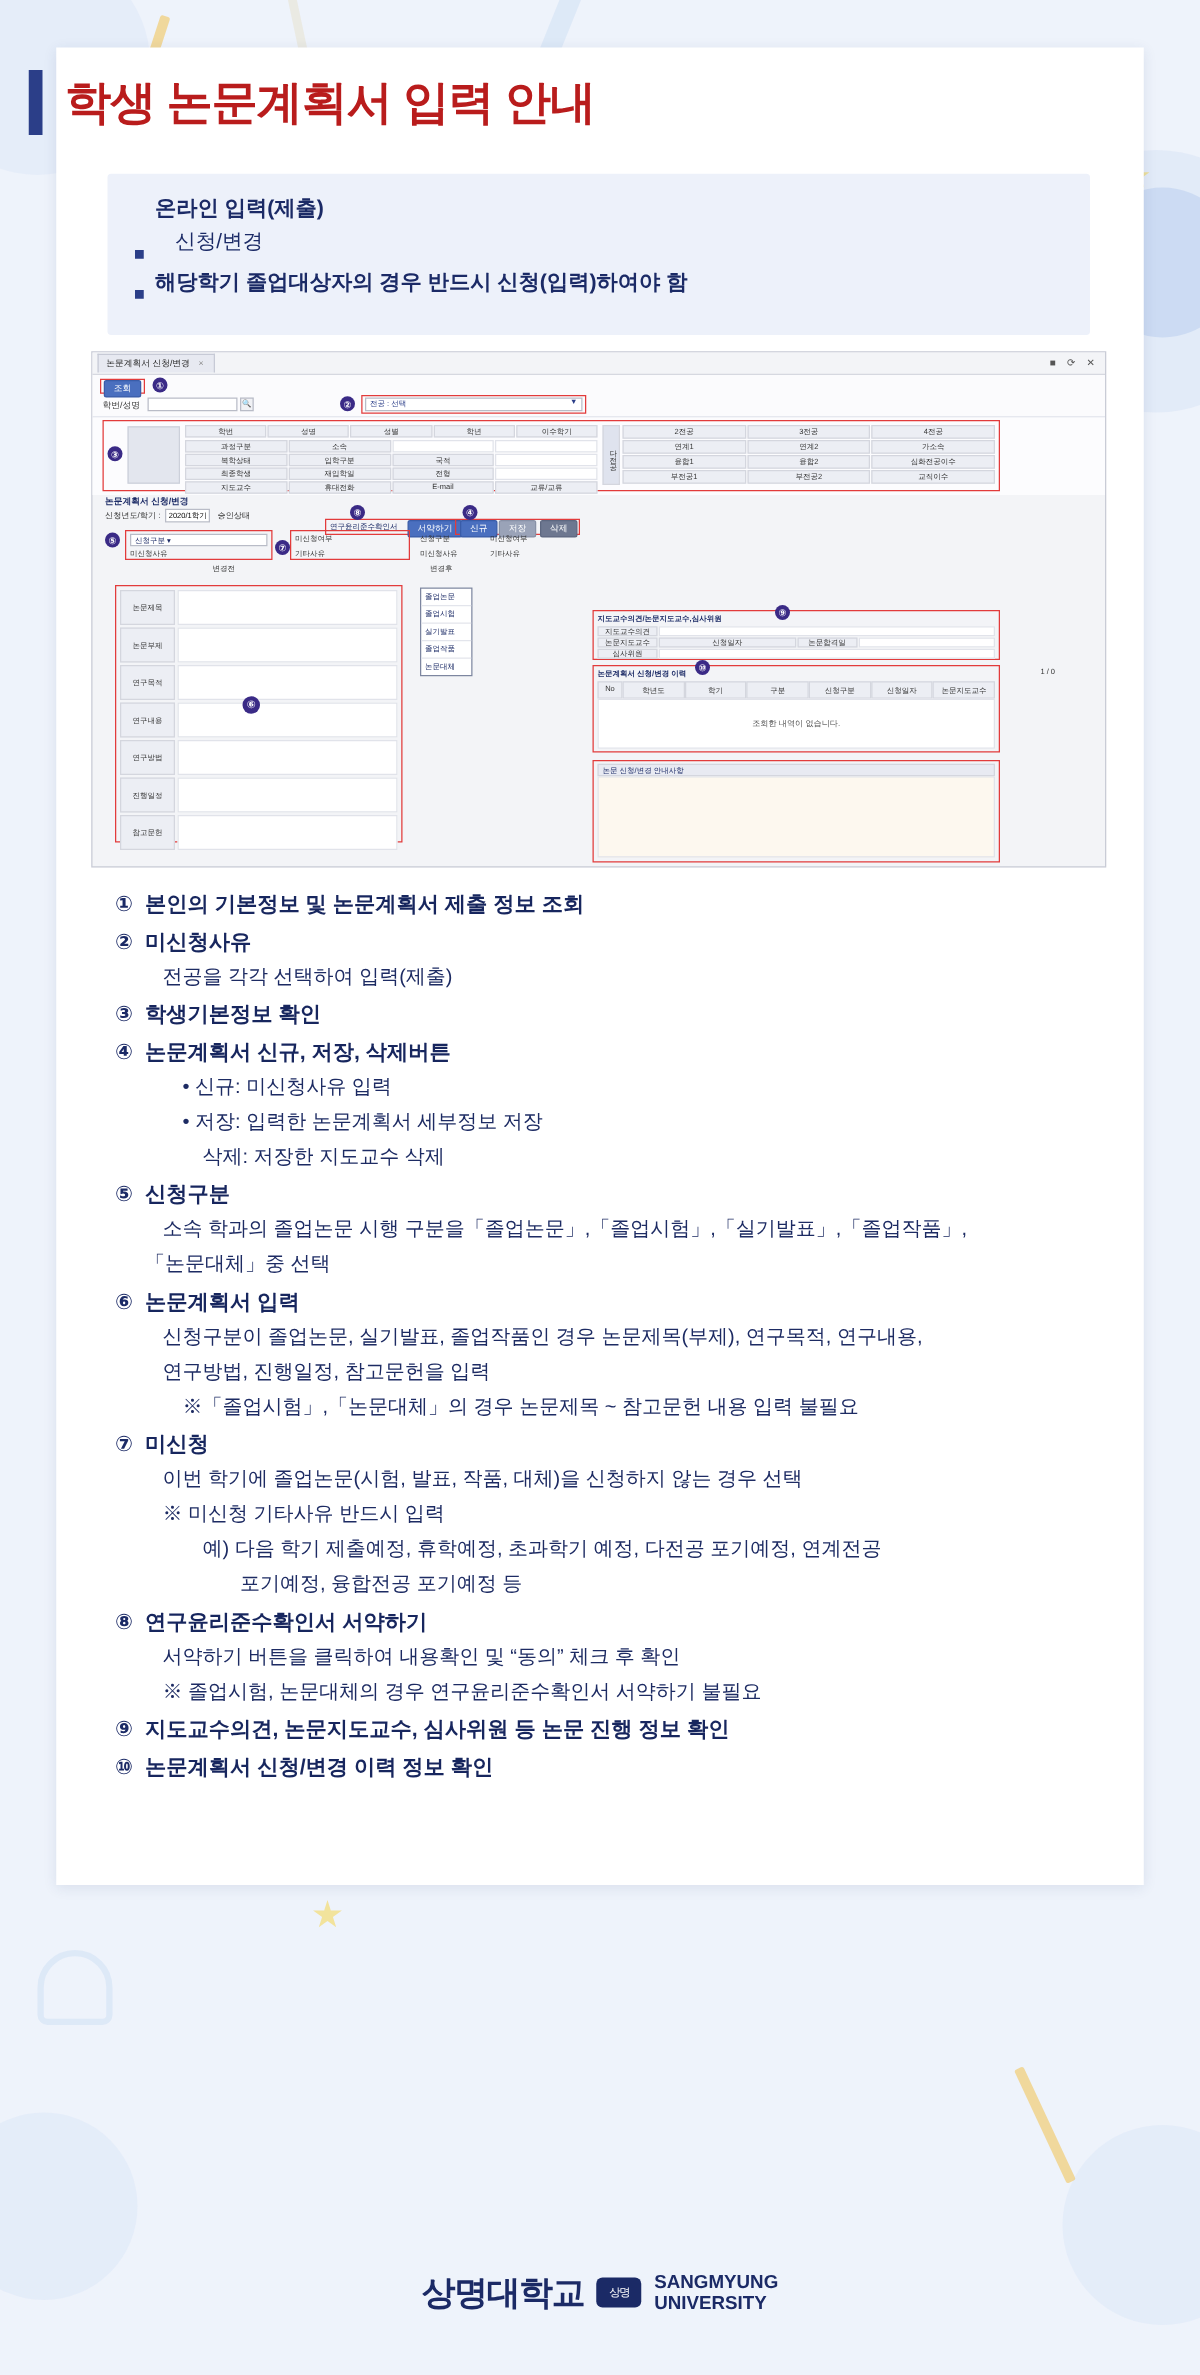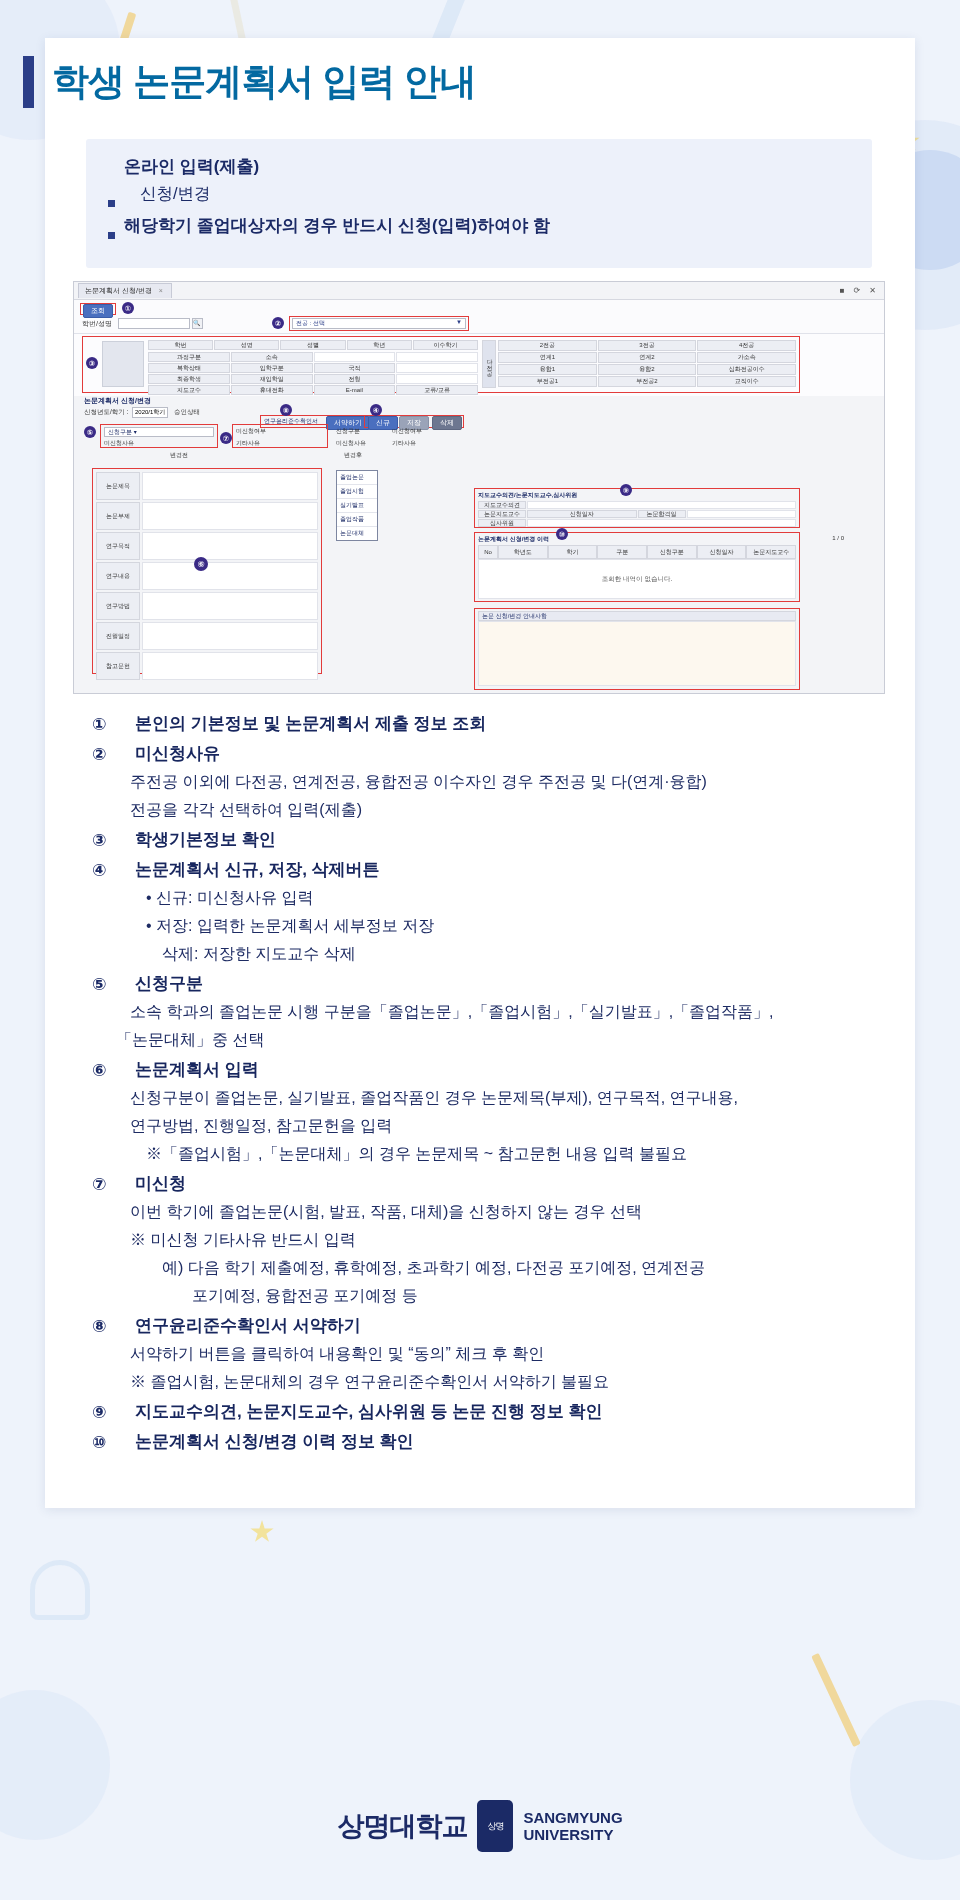--- a/index.html
+++ b/index.html
@@ -30,21 +30,21 @@
   
   .title-row {
     position: absolute; left: 0; top: 18px;
     display: flex; align-items: center;
   }
   .title-bar {
     width: 11px; height: 52px; background: #2b3e88; margin-right: 18px;
     margin-left: 0;
   }
   .title-text {
-    font-size: 37px; font-weight: bold; color: #0369a1; letter-spacing: -1px;
+    font-size: 37px; font-weight: bold; color: #b91c1c; letter-spacing: -1px;
   }
 
   
   .intro {
     position: absolute; left: 41px; top: 101px;
     width: 786px; height: 129px;
     background: #edf1fa;
     border-radius: 3px;
     padding: 15px 20px 10px 22px;
   }
@@ -102,35 +102,35 @@
   .notes {
     position: absolute; left: 47px; top: 672px; width: 790px;
     color: #1b2a66;
   }
   .note { display: flex; margin-bottom: 2px; }
   .note-num {
     width: 24px; flex: none; font-size: 17px; font-weight: bold; color: #1b2a66;
     font-family: "DejaVu Sans", sans-serif; line-height: 28px;
   }
   .note-body { flex: 1; }
-  .note-title { font-size: 17px; font-weight: bold; line-height: 28px; color: #17265e; margin-left: 19px; }
+  .note-title { font-size: 17px; font-weight: bold; line-height: 28px; color: #17265e; }
   .note-line { font-size: 16px; line-height: 28px; color: #1d2b63; font-weight: 500; }
   .note-line.indent { padding-left: 14px; }
   .note-line.indent2 { padding-left: 30px; }
   .note-line.indent3 { padding-left: 46px; }
 
   
   .footer {
     position: absolute; left: 0; right: 0; bottom: 48px;
     display: flex; justify-content: center; align-items: center; gap: 10px;
     z-index: 6;
   }
   .logo-ko { font-size: 27px; font-weight: bold; color: #1b2a66; letter-spacing: -1px; }
   .logo-mark {
-    width: 36px; height: 52px; background: #1b2a66; border-radius: 5px;
+    width: 36px; height: 24px; background: #1b2a66; border-radius: 5px;
     color: #fff; font-size: 9px; display: flex; align-items: center; justify-content: center;
     letter-spacing: -1px;
   }
   .logo-en { font-size: 15px; font-weight: bold; color: #1b2a66; line-height: 17px; }
 </style>
 </head>
 <body>
 
 <div class="bg-deco">
   <div class="deco circle" style="left:-60px;top:-40px;width:180px;height:180px;background:#dfe8f8;"></div>
@@ -360,21 +360,20 @@
       <div class="note-num">①</div>
       <div class="note-body">
         <div class="note-title">본인의 기본정보 및 논문계획서 제출 정보 조회</div>
       </div>
     </div>
 
     <div class="note">
       <div class="note-num">②</div>
       <div class="note-body">
         <div class="note-title">미신청사유</div>
-        <div class="note-line indent">주전공 이외에 다전공, 연계전공, 융합전공 이수자인 경우 주전공 및 다(연계·융합)</div>
         <div class="note-line indent">전공을 각각 선택하여 입력(제출)</div>
       </div>
     </div>
 
     <div class="note">
       <div class="note-num">③</div>
       <div class="note-body">
         <div class="note-title">학생기본정보 확인</div>
       </div>
     </div>

